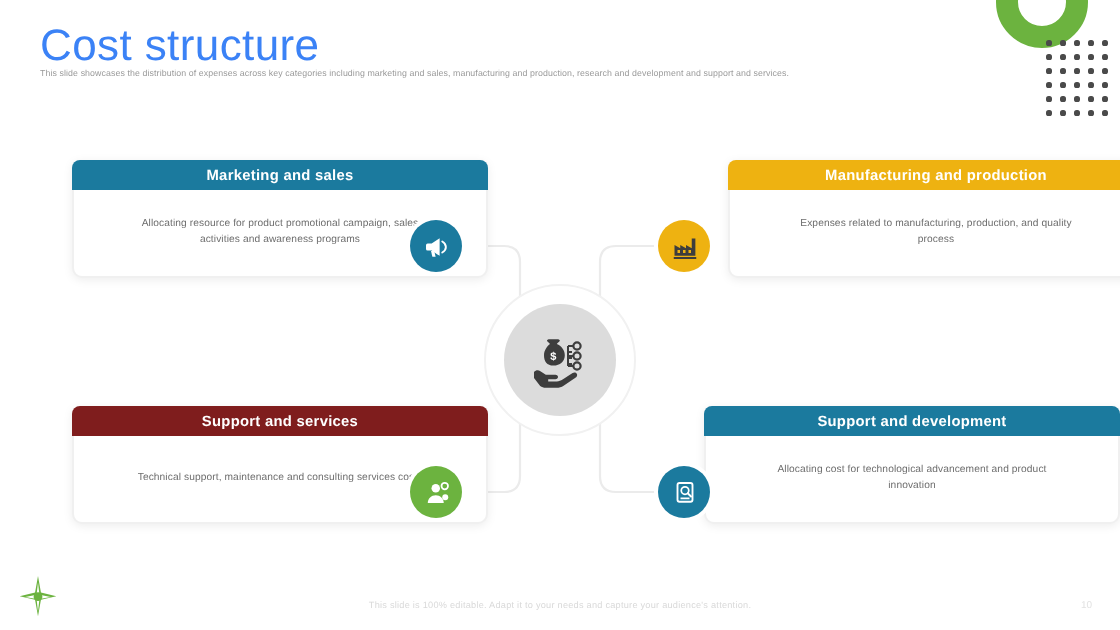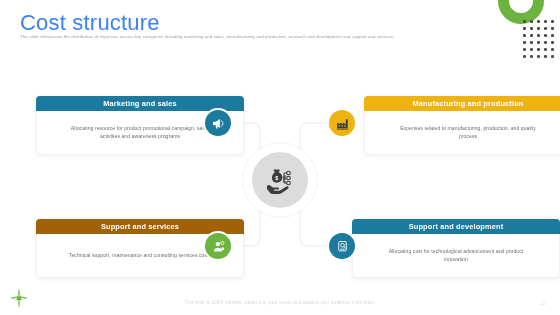--- a/index.html
+++ b/index.html
@@ -55,21 +55,21 @@
     position:absolute;left:252px;top:152px;width:56px;height:56px;
     border-radius:50%;background:#dcdcdc;
     display:flex;align-items:center;justify-content:center;
   }
 
   
   .card{position:absolute;width:208px;}
   .card .head{
     height:15px;border-radius:4px 4px 0 0;
     display:flex;align-items:center;justify-content:center;
-    color:#fff;font-size:7.4px;font-weight:700;letter-spacing:.15px;margin-top:16px;
+    color:#fff;font-size:7.4px;font-weight:700;letter-spacing:.15px;
   }
   .card .body{
     background:#fff;border:1px solid #f0f0f0;border-top:none;
     border-radius:0 0 5px 5px;
     min-height:44px;
     display:flex;align-items:center;justify-content:center;
     padding:4px 26px 6px 26px;box-sizing:border-box;
   }
   .card .body p{
     margin:0;text-align:center;font-size:5.1px;line-height:8px;
@@ -207,21 +207,21 @@
     <svg viewBox="0 0 24 24" fill="#3d3d3d">
       <path d="M3 20h18v1.6H3z"></path>
       <path d="M3.6 10.4l4.6 2.6v-2.6l4.6 2.6v-2.6l4.6 2.6V5.2h2.9V19H3.6z"></path>
       <rect x="6" y="14.4" width="2" height="2.4" fill="#eeb211"></rect>
       <rect x="10.4" y="14.4" width="2" height="2.4" fill="#eeb211"></rect>
       <rect x="14.8" y="14.4" width="2" height="2.4" fill="#eeb211"></rect>
     </svg>
   </div>
 
   <div class="card shadow-wrap" id="card-support">
-    <div class="head" style="background:#a16207">
+    <div class="head" style="background:#7f1d1d">
       <span>Support and services</span>
     </div>
     <div class="body">
       <p>Technical support, maintenance and consulting services costs</p>
     </div>
   </div>
   <div class="badge" id="badge-support">
     <svg viewBox="0 0 24 24" fill="#ffffff">
       <circle cx="11" cy="8.2" r="3.4"></circle>
       <path d="M4.6 20c0-3.6 2.9-6.2 6.4-6.2s6.4 2.6 6.4 6.2z"></path>

